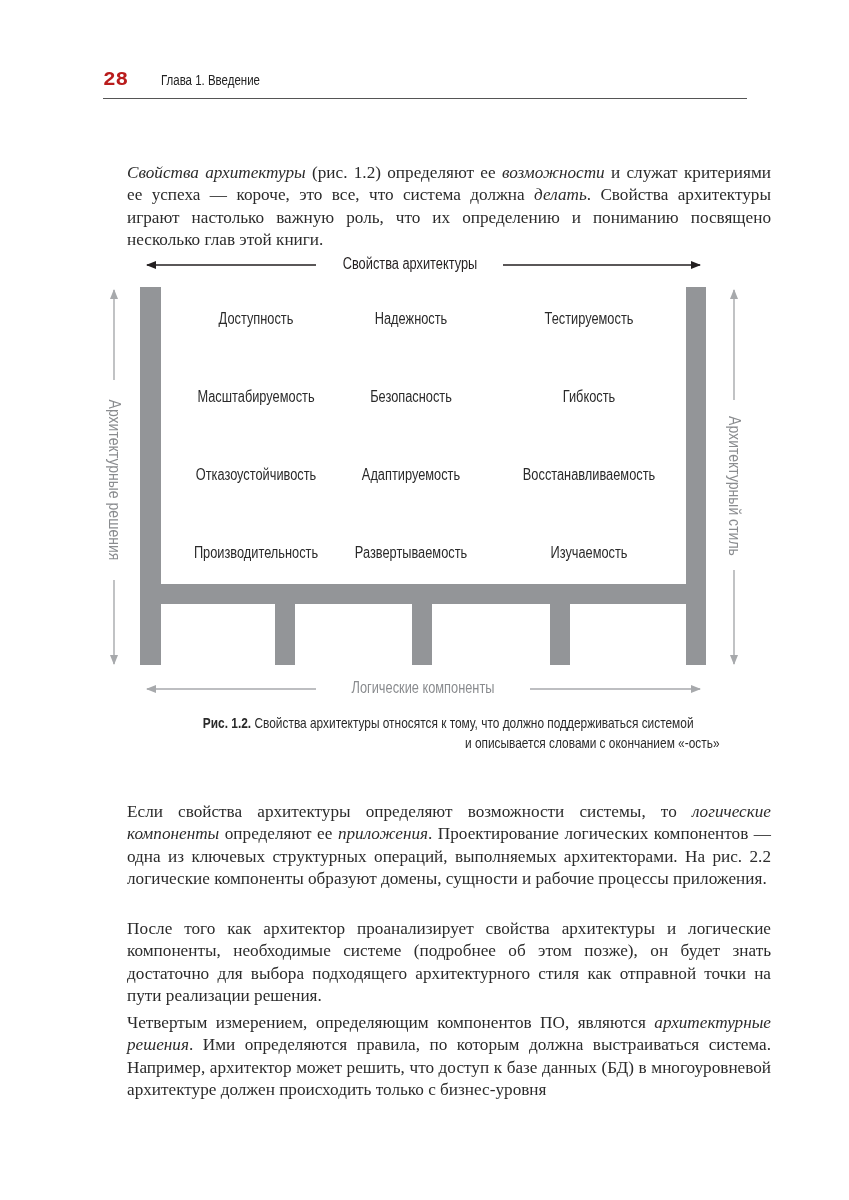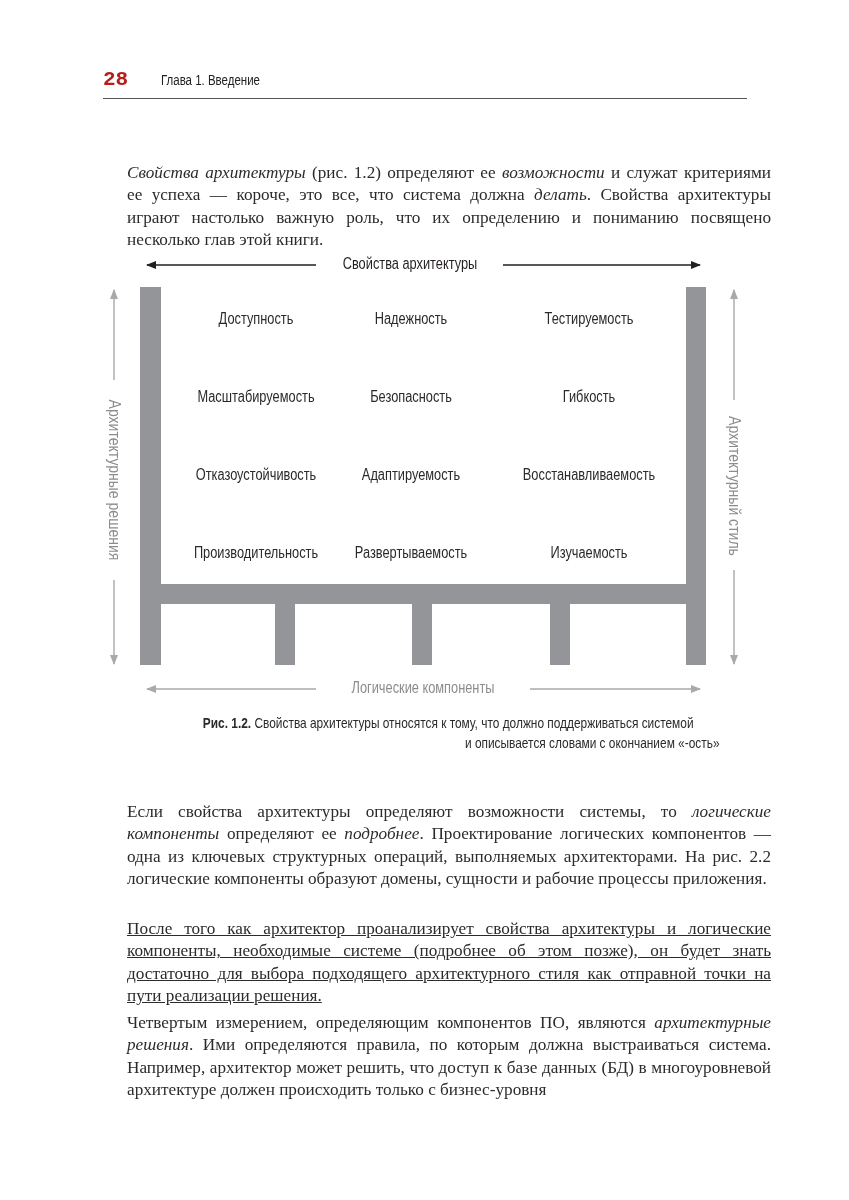--- a/index.html
+++ b/index.html
@@ -78,22 +78,22 @@
       <div class="quality" style="left: 589px; top: 544px;">Изучаемость</div>
     </div>
 
   <div class="caption">
     <span class="inner"><b>Рис. 1.2.</b><span> Свойства архитектуры относятся к тому, что должно поддерживаться системой</span></span><br>
     <span class="inner">и описывается словами с окончанием «-ость»</span>
   </div>
 </div>
 
 <p class="para" style="top:789px;">
-  <span>Если свойства архитектуры определяют возможности системы, то </span><i>логические компоненты</i><span> определяют ее </span><i>подробнее</i><span>. Проектирование логических компонентов — одна из ключевых структурных операций, выполняемых архитекторами. На рис. 2.2 логические компоненты образуют домены, сущности и рабочие процессы приложения.</span>
+  <span>Если свойства архитектуры определяют возможности системы, то </span><i>логические компоненты</i><span> определяют ее </span><i>приложения</i><span>. Проектирование логических компонентов — одна из ключевых структурных операций, выполняемых архитекторами. На рис. 2.2 логические компоненты образуют домены, сущности и рабочие процессы приложения.</span>
 </p>
 
-<p class="para" style="top:906px;text-decoration:underline;">
+<p class="para" style="top:906px;">
   <span>После того как архитектор проанализирует свойства архитектуры и логические компоненты, необходимые системе (подробнее об этом позже), он будет знать достаточно для выбора подходящего архитектурного стиля как отправной точки на пути реализации решения.</span>
 </p>
 
 <p class="para" style="top:1000px;">
   <span>Четвертым измерением, определяющим компонентов ПО, являются </span><i>архитектурные решения</i><span>. Ими определяются правила, по которым должна выстраиваться система. Например, архитектор может решить, что доступ к базе данных (БД) в многоуровневой архитектуре должен происходить только с бизнес-уровня</span>
 </p>
 
 </body></html>

